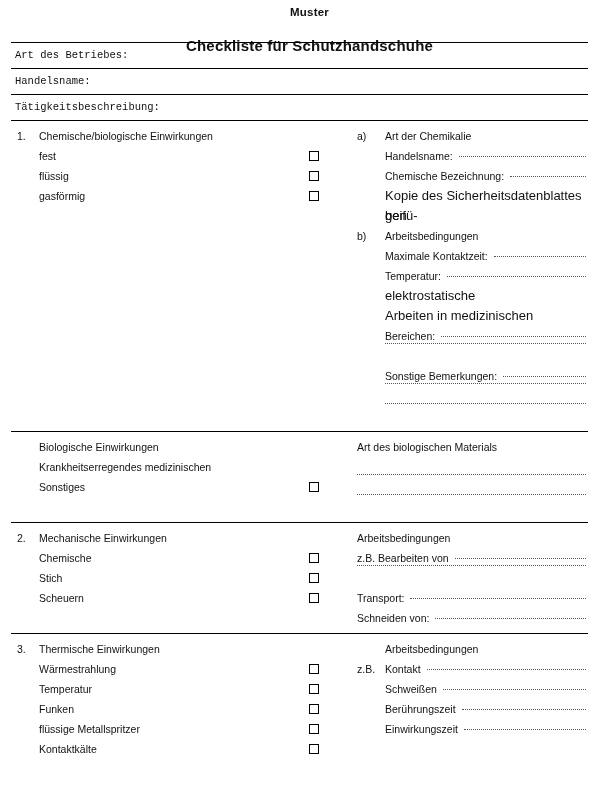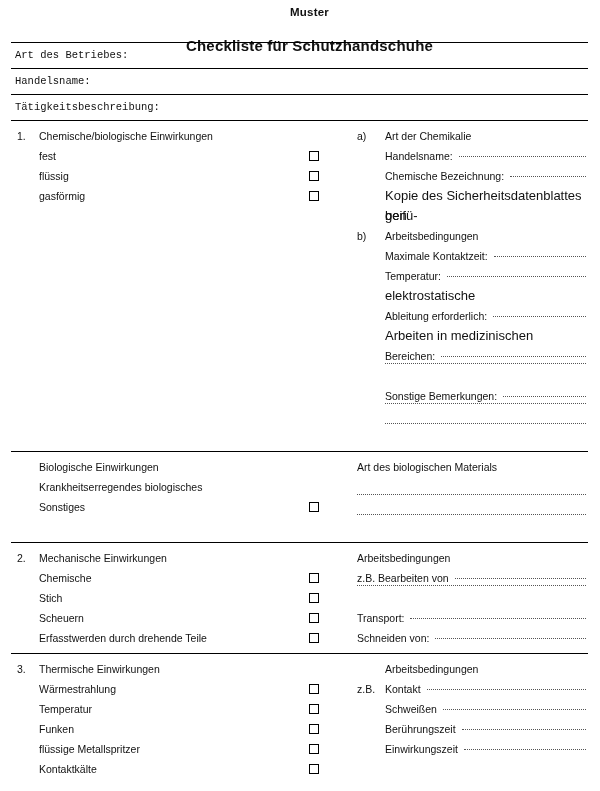--- a/index.html
+++ b/index.html
@@ -254,25 +254,20 @@
         </div>
 
         <div class="rrow">
           <span class="rind"></span>
           <span class="rtxt">Temperatur:</span>
           <span class="dots"></span>
         </div>
 
         <div class="plain rindent">elektrostatische</div>
 
-        <div class="rrow">
-          <span class="rind"></span>
-          <span class="rtxt">Ableitung erforderlich:</span>
-          <span class="dots"></span>
-        </div>
 
         <div class="plain rindent">Arbeiten in medizinischen</div>
 
         <div class="rrow">
           <span class="rind"></span>
           <span class="rtxt">Bereichen:</span>
           <span class="dots"></span>
         </div>
 
         <div class="rrow dotsonly">
@@ -301,21 +296,21 @@
 
     <div class="section">
 
       <div class="col-left">
         <div class="lrow">
           <span class="num"></span>
           <span class="txt">Biologische Einwirkungen</span>
         </div>
         <div class="lrow">
           <span class="num"></span>
-          <span class="txt">Krankheitserregendes biologisches</span>
+          <span class="txt">Krankheitserregendes medizinischen</span>
         </div>
         <div class="lrow">
           <span class="num"></span>
           <span class="txt">Sonstiges</span>
           <span class="cbcell">
             <span class="checkbox"></span>
           </span>
         </div>
       </div>
 
@@ -354,27 +349,20 @@
             <span class="checkbox"></span>
           </span>
         </div>
         <div class="lrow">
           <span class="num"></span>
           <span class="txt">Scheuern</span>
           <span class="cbcell">
             <span class="checkbox"></span>
           </span>
         </div>
-        <div class="lrow">
-          <span class="num"></span>
-          <span class="txt">Erfasstwerden durch drehende Teile</span>
-          <span class="cbcell">
-            <span class="checkbox"></span>
-          </span>
-        </div>
       </div>
 
       <div class="col-right">
         <div class="rrow">
           <span class="rtxt">Arbeitsbedingungen</span>
         </div>
         <div class="rrow">
           <span class="rtxt">z.B. Bearbeiten von</span>
           <span class="dots"></span>
         </div>

